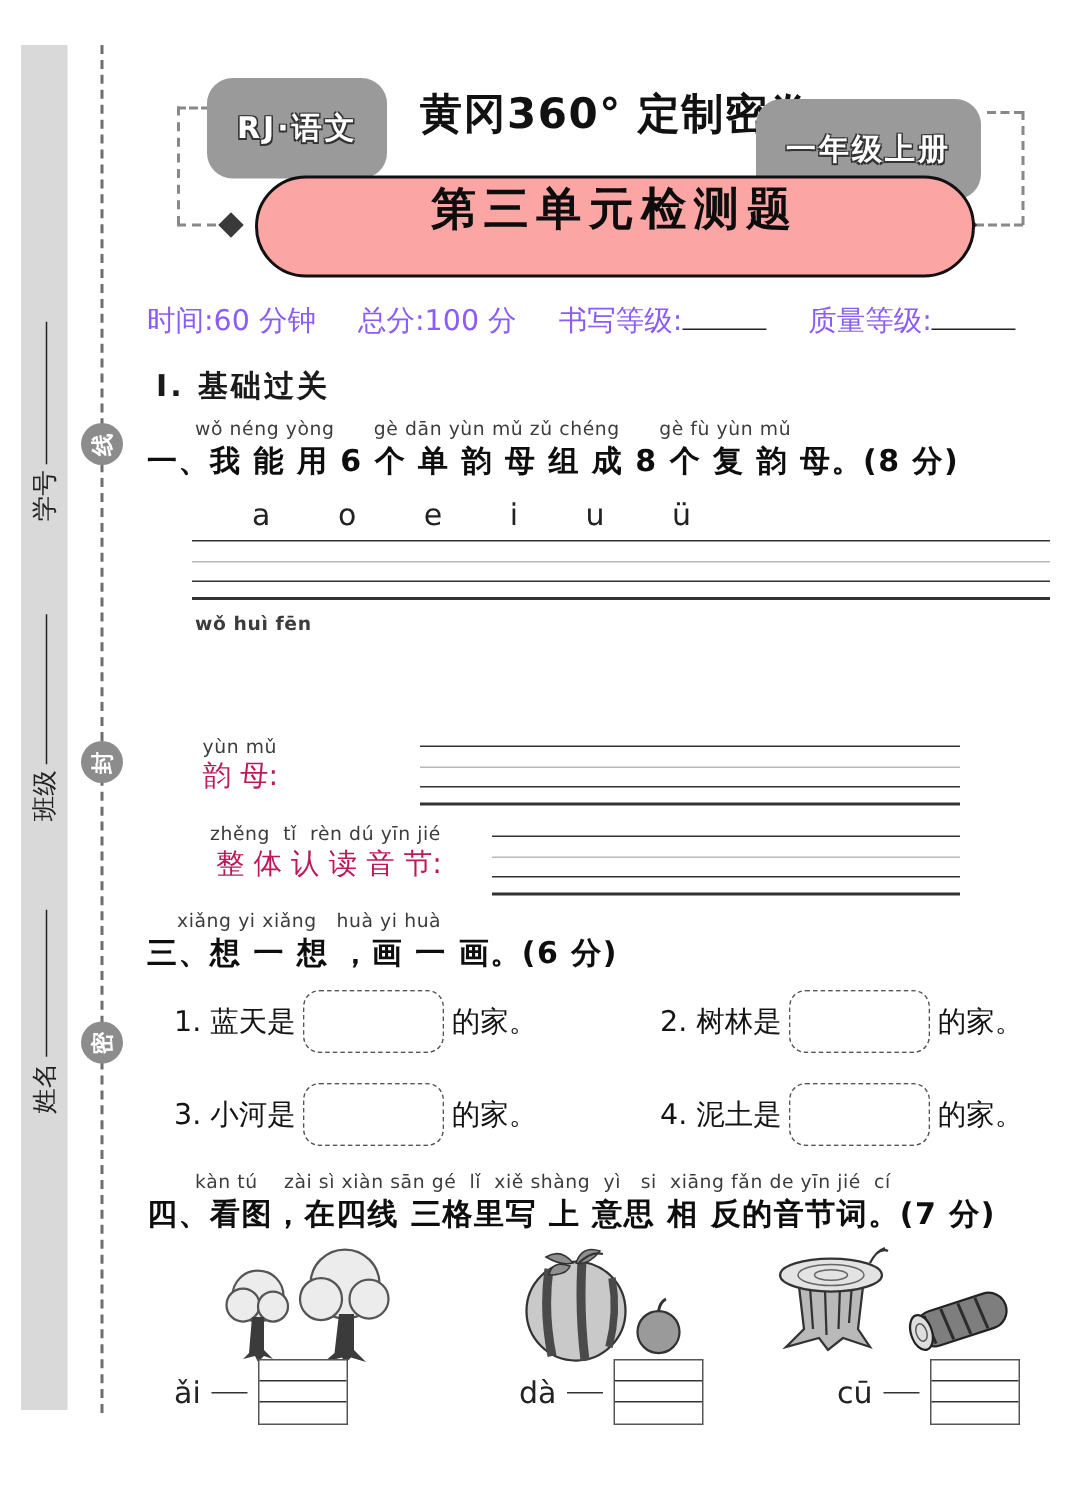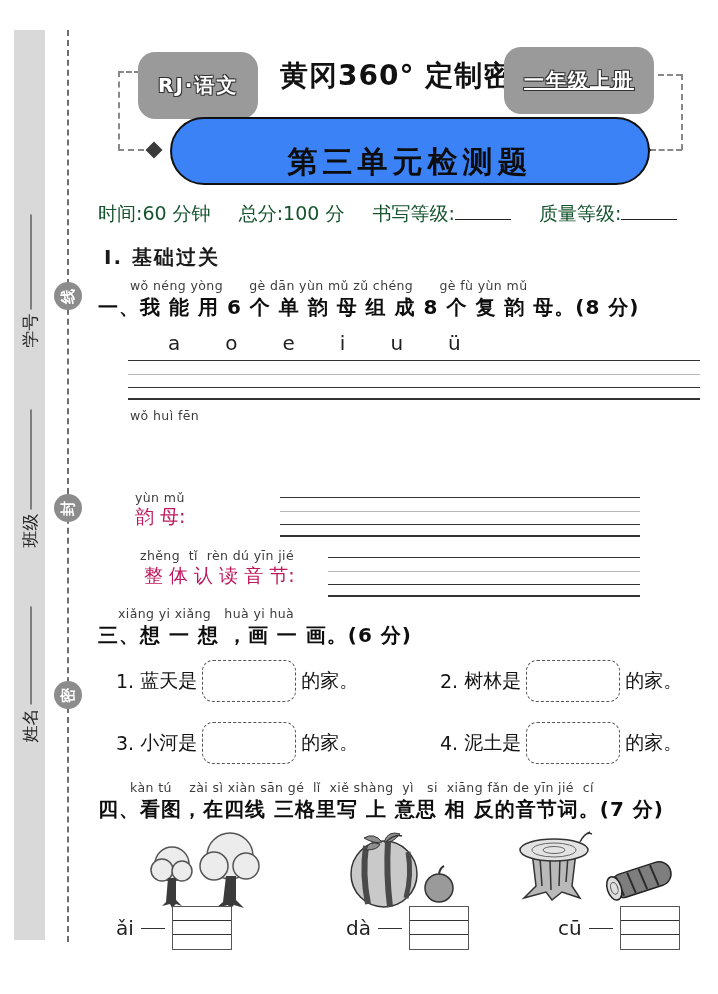--- a/index.html
+++ b/index.html
@@ -21,32 +21,32 @@
     font-size:15px; font-weight:bold;
   }
   .seal-stamp span { transform:rotate(-90deg); }
   
   .badge {
     position:absolute; background:#9a9a9a; border-radius:17px; padding:20px 20px;
     font-size:20px; font-weight:800; color:#fff; letter-spacing:2px;
     text-shadow:1px 1px 0 #333,-1px -1px 0 #333,1px -1px 0 #333,-1px 1px 0 #333;
   }
   .badge-left { left:138px; top:52px; }
-  .badge-right { left:504px; top:47px;text-decoration:underline; }
+  .badge-right { left:504px; top:66px; }
   .brand { position:absolute; left:280px; top:57px; font-size:28px; font-weight:bold; letter-spacing:1px; color:#111; }
   .dash-v { position:absolute; width:0; border-left:2px dashed #888; }
   .dash-h { position:absolute; height:0; border-top:2px dashed #888; }
   .diamond { position:absolute; width:12px; height:12px; background:#3a3a3a; transform:rotate(45deg); }
   .title-box {
-    position:absolute; left:170px; top:117px; width:476px; height:64px; background:#3b82f6;
-    border:2.5px solid #111; border-radius:34px; display:flex; align-items:flex-end; justify-content:center;
+    position:absolute; left:170px; top:117px; width:476px; height:64px; background:#fca5a5;
+    border:2.5px solid #111; border-radius:34px; display:flex; align-items:flex-start; justify-content:center;
   }
   .title-text { font-family:"DejaVu Serif","Liberation Serif",serif; font-size:30px; font-weight:bold; letter-spacing:5px; color:#0d0d0d; }
   
-  .meta { position:absolute; left:98px; top:201px; width:612px; font-size:19px; color:#14532d; white-space:nowrap; }
+  .meta { position:absolute; left:98px; top:201px; width:612px; font-size:19px; color:#8b5cf6; white-space:nowrap; }
   .meta .gap { display:inline-block; width:22px; }
   .blank-line { display:inline-block; width:56px; border-bottom:1.6px solid #222; height:14px; }
   
   .main { position:absolute; left:98px; top:240px; width:612px; height:754px; }
   .abs { position:absolute; }
   .section-h { font-size:20px; font-weight:bold; letter-spacing:2px; }
   .pinyin { font-size:12.5px; color:#3c3c3c; white-space:pre; letter-spacing:0.4px; }
   .qtext { font-size:20px; font-weight:bold; letter-spacing:1px; white-space:nowrap; color:#0e0e0e; }
   .plain { font-size:19px; color:#be185d; }
   .vowels { display:flex; gap:45px; font-size:20px; color:#222; }
@@ -133,21 +133,21 @@
       <span>i</span>
       <span>u</span>
       <span>ü</span>
     </div>
     <div class="abs grid4" style="left:30px; top:120px; width:572px;">
       <div class="g1"></div>
         <div class="g2"></div>
         <div class="g3"></div>
     </div>
 
-    <div class="abs pinyin" style="left:32px; top:168px;">wǒ huì fēn</div>
+    <div class="abs pinyin" style="left:32px; top:168px;font-weight:bold;">wǒ huì fēn</div>
     <div class="abs pinyin" style="left:37px; top:250px;">yùn mǔ</div>
     <div class="abs plain" style="left:37px; top:264px;">韵 母:</div>
     <div class="abs grid4" style="left:182px; top:257px; width:360px;">
       <div class="g1"></div>
         <div class="g2"></div>
         <div class="g3"></div>
     </div>
     <div class="abs pinyin" style="left:42px; top:308px;">zhěng  tǐ  rèn dú yīn jié</div>
     <div class="abs plain" style="left:46px; top:323px;">整 体 认 读 音 节:</div>
     <div class="abs grid4" style="left:230px; top:317px; width:312px;">

